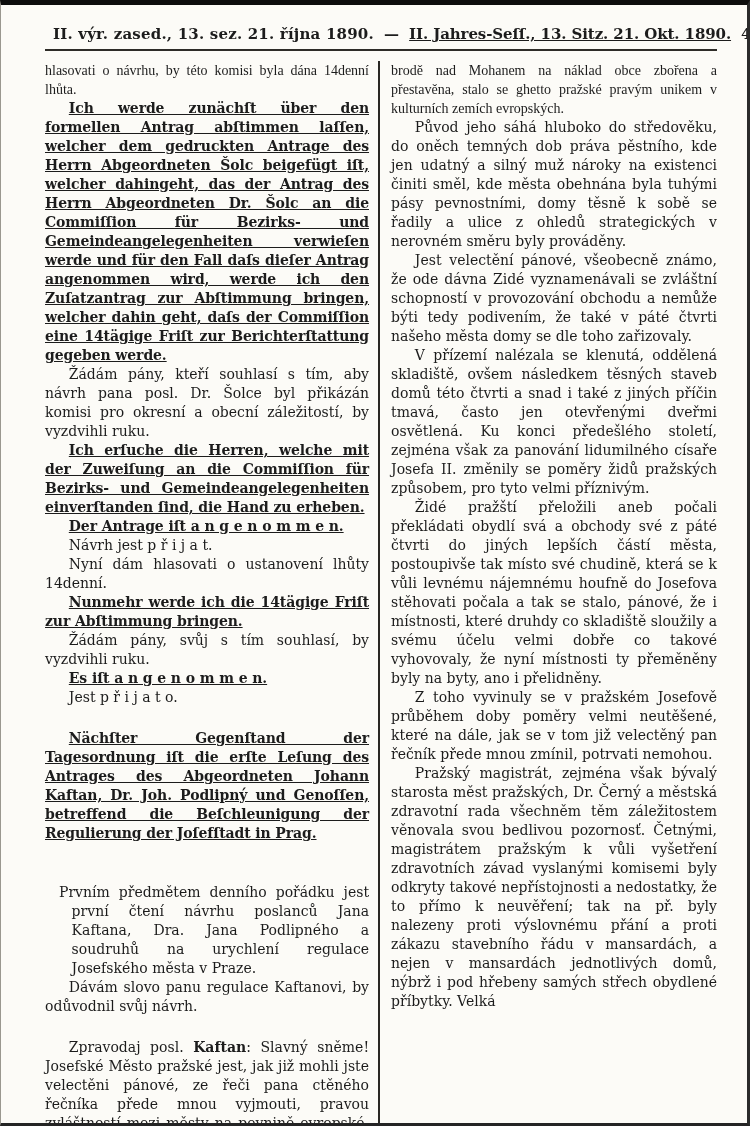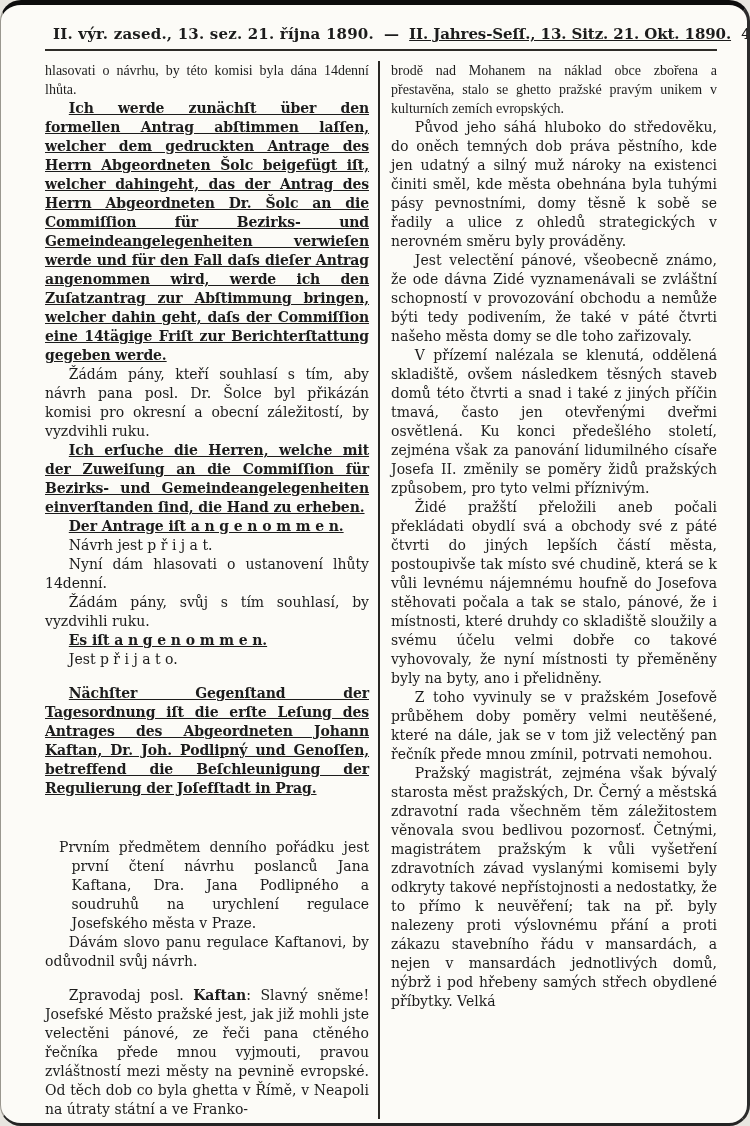--- a/index.html
+++ b/index.html
@@ -9,21 +9,20 @@
     box-sizing:border-box;
     background:#fcfbf7;
     color:#1c1c1c;
     border-top:5px solid #0d0d0d;
     border-right:3px solid #2b2b2b;
     border-bottom:3px solid #242424;
     border-left:1px solid #9a978f;
     padding:20px 30px 0 44px;
     font-family:"DejaVu Serif","Liberation Serif",serif;
     overflow:hidden;
-    border-radius:21px;
   }
   .header{
     display:flex;
     align-items:baseline;
     gap:10px;
     font-weight:bold;
     font-size:15px;
     letter-spacing:.2px;
     padding:0 4px 6px 8px;
     border-bottom:2px solid #2e2c28;
@@ -46,21 +45,21 @@
   .col-left{padding-right:9px;}
   .col-right{padding-left:11px;width:330px;}
   .divider{
     width:2px;
     background:#2a2824;
     flex:0 0 2px;
   }
   p.para{margin:0;text-indent:1.7em;}
   p.para.noindent{text-indent:0;font-family:Liberation Serif, serif;}
   p.para.hanging{margin-left:1.9em;text-indent:-0.9em;margin-top:40px;}
-  p.para.gap{margin-top:15px;}
+  p.para.gap{margin-top:22px;}
   .b{font-weight:bold;}
 </style>
 </head>
 <body>
 
 <div class="page">
   <div class="header">
     <span>II. výr. zased., 13. sez. 21. října 1890.</span>
     <span>—</span>
     <span class="fraktur">II. Jahres-Seſſ., 13. Sitz. 21. Okt. 1890.</span>
@@ -69,20 +68,21 @@
 
   <div class="columns">
     <div class="col col-left" id="col-left">
         <p class="para noindent"><span>hlasovati o návrhu, by této komisi byla dána 14denní lhůta.</span></p>
         <p class="para fraktur"><span>Ich werde zunächſt über den formellen Antrag abſtimmen laſſen, welcher dem gedruckten Antrage des Herrn Abgeordneten Šolc beigefügt iſt, welcher dahingeht, das der Antrag des Herrn Abgeordneten Dr. Šolc an die Commiſſion für Bezirks- und Gemeindeangelegenheiten verwieſen werde und für den Fall daſs dieſer Antrag angenommen wird, werde ich den Zuſatzantrag zur Abſtimmung bringen, welcher dahin geht, daſs der Commiſſion eine 14tägige Friſt zur Berichterſtattung gegeben werde.</span></p>
         <p class="para"><span>Žádám pány, kteří souhlasí s tím, aby návrh pana posl. Dr. Šolce byl přikázán komisi pro okresní a obecní záležitostí, by vyzdvihli ruku.</span></p>
         <p class="para fraktur"><span>Ich erſuche die Herren, welche mit der Zuweiſung an die Commiſſion für Bezirks- und Gemeindeangelegenheiten einverſtanden ſind, die Hand zu erheben.</span></p>
         <p class="para fraktur"><span>Der Antrage iſt a n g e n o m m e n.</span></p>
         <p class="para"><span>Návrh jest p ř i j a t.</span></p>
         <p class="para"><span>Nyní dám hlasovati o ustanovení lhůty 14denní.</span></p>
+        <p class="para fraktur"><span>Nunmehr werde ich die 14tägige Friſt zur Abſtimmung bringen.</span></p>
         <p class="para"><span>Žádám pány, svůj s tím souhlasí, by vyzdvihli ruku.</span></p>
         <p class="para fraktur"><span>Es iſt a n g e n o m m e n.</span></p>
         <p class="para"><span>Jest p ř i j a t o.</span></p>
         <p class="para fraktur gap"><span>Nächſter Gegenſtand der Tagesordnung iſt die erſte Leſung des Antrages des Abgeordneten Johann Kaftan, Dr. Joh. Podlipný und Genoſſen, betreffend die Beſchleunigung der Regulierung der Joſefſtadt in Prag.</span></p>
         <p class="para hanging"><span>Prvním předmětem denního pořádku jest první čtení návrhu poslanců Jana Kaftana, Dra. Jana Podlipného a soudruhů na urychlení regulace Josefského města v Praze.</span></p>
         <p class="para"><span>Dávám slovo panu regulace Kaftanovi, by odůvodnil svůj návrh.</span></p>
         <p class="para gap"><span>Zpravodaj posl. </span><span class="b">Kaftan</span><span>: Slavný sněme! Josefské Město pražské jest, jak již mohli jste velectěni pánové, ze řeči pana ctěného řečníka přede mnou vyjmouti, pravou zvláštností mezi městy na pevnině evropské. Od těch dob co byla ghetta v Římě, v Neapoli na útraty státní a ve Franko-</span></p>
       </div>
     <div class="divider"></div>
     <div class="col col-right" id="col-right">

